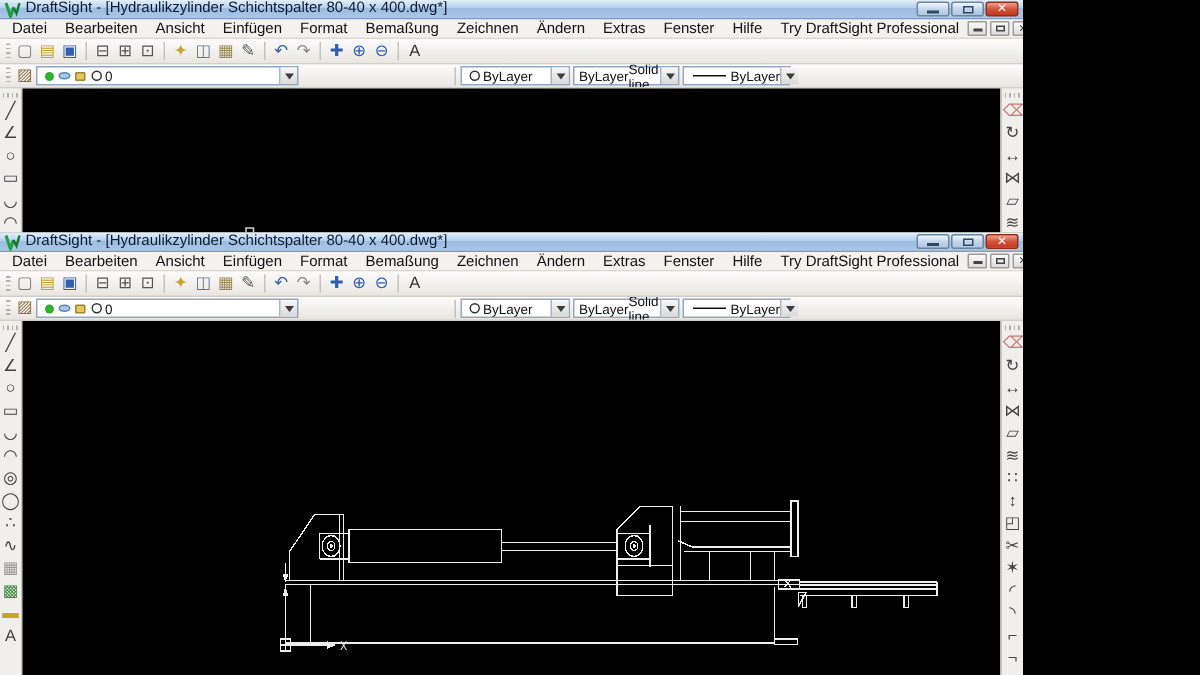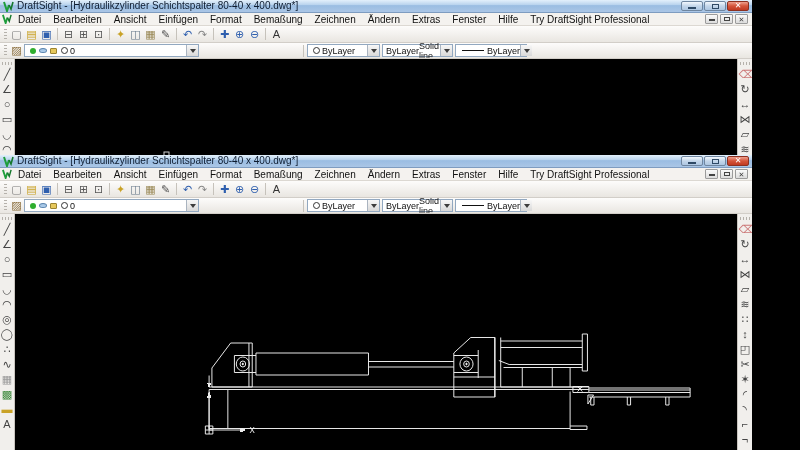--- a/index.html
+++ b/index.html
@@ -1,18 +1,18 @@
 <!DOCTYPE html>
 <html><head>
 <meta charset="utf-8">
 <style>
   html,body{margin:0;padding:0;}
   #stage{position:relative;width:800px;height:450px;overflow:hidden;background:#000;
          font-family:"Liberation Sans","DejaVu Sans",sans-serif;cursor:default;}
-  .window{position:absolute;left:0;width:752px;background:#ece9e6;overflow:hidden;}
+  .window{position:absolute;left:0;width:682px;background:#ece9e6;overflow:hidden;}
   #window1{top:0;height:155px;}
   #window2{top:155px;height:295px;}
 
   
   .titlebar{height:13px;display:flex;align-items:center;box-sizing:border-box;
     background:linear-gradient(#e3f0fb,#b4d0ec 45%,#9abde2 46%,#aac6e6);
     border-bottom:1px solid #7e9cc0;padding:0 3px;}
   .title-text{flex:1;font-size:10px;line-height:12px;color:#0e1c30;white-space:nowrap;overflow:hidden;padding-left:3px;}
   .winbtns{display:flex;gap:1px;align-items:center;}
   .wbtn{width:22px;height:10px;border:1px solid #6f86a0;border-radius:2px;box-sizing:border-box;

